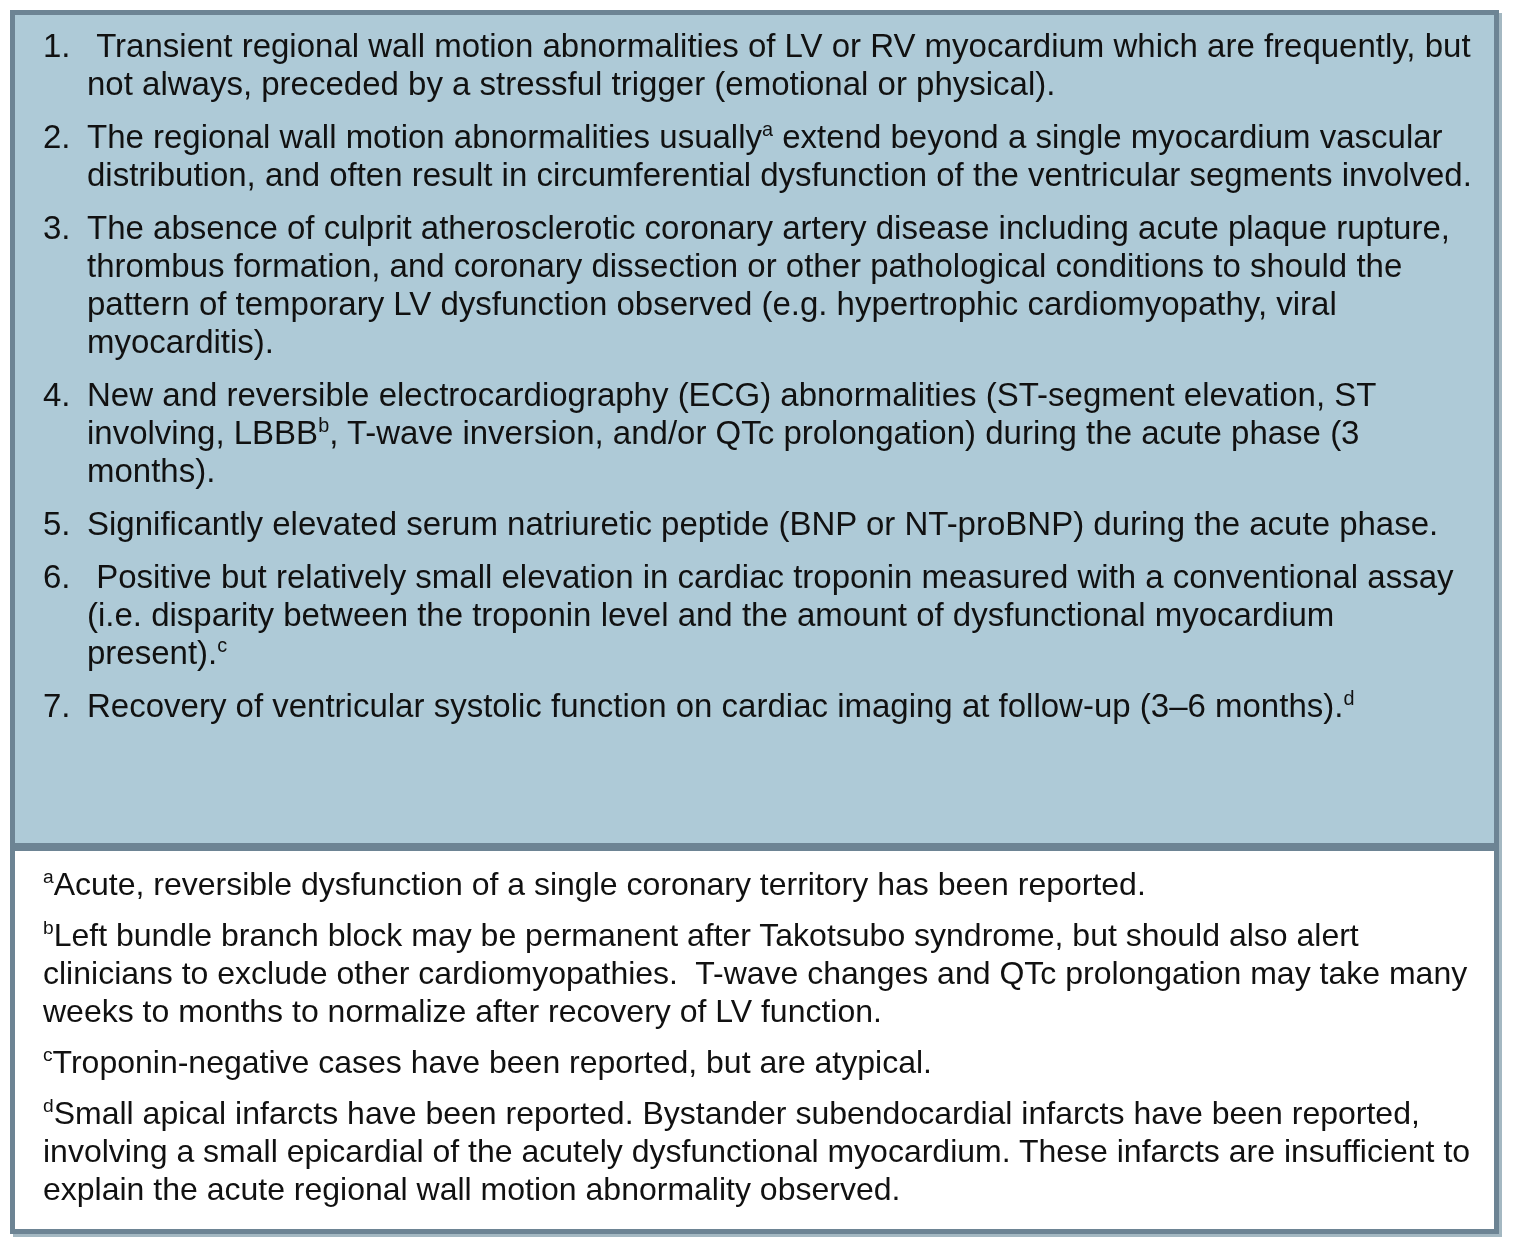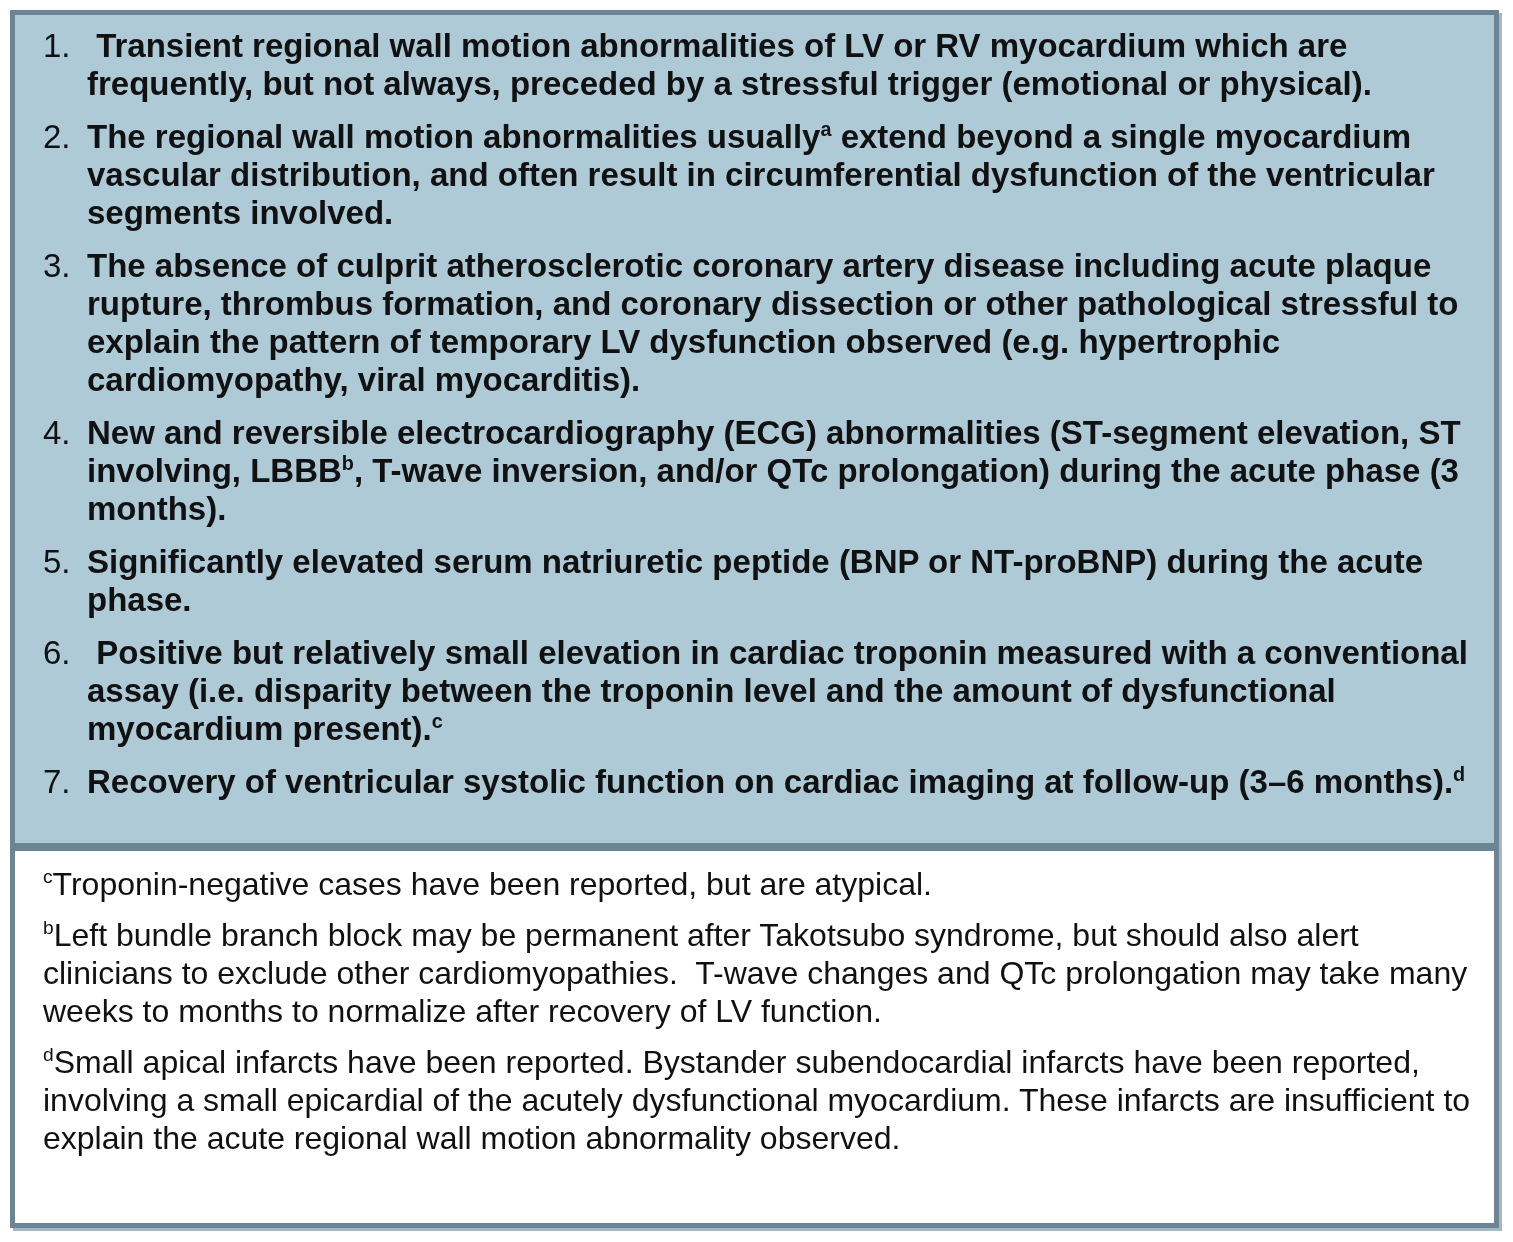--- a/index.html
+++ b/index.html
@@ -39,21 +39,20 @@
   .criterion {
     display: flex;
     margin: 0 0 15px 0;
   }
   .criterion .num {
     flex: 0 0 44px;
   }
   .criterion .txt {
     flex: 1 1 auto;
     max-width: 1392px;
-    font-weight: bold;
   }
   .footnote-box {
     background: var(--footnote-bg);
     border: 5px solid var(--border);
     box-shadow: 3px 3px 0 var(--shadow);
     margin-top: -2px;
     min-height: 382px;
     padding: 14px 18px 8px 28px;
   }
   .footnote {
@@ -81,21 +80,21 @@
           <span class="txt"><span>&nbsp;Transient regional wall motion abnormalities of LV or RV myocardium which are frequently, but not always, preceded by a stressful trigger (emotional or physical).</span></span>
         </li>
 
         <li class="criterion">
           <span class="num">2.</span>
           <span class="txt"><span>The regional wall motion abnormalities usually</span><sup>a</sup><span> extend beyond a single myocardium vascular distribution, and often result in circumferential dysfunction of the ventricular segments involved.</span></span>
         </li>
 
         <li class="criterion">
           <span class="num">3.</span>
-          <span class="txt"><span>The absence of culprit atherosclerotic coronary artery disease including acute plaque rupture, thrombus formation, and coronary dissection or other pathological stressful to explain the pattern of temporary LV dysfunction observed (e.g. hypertrophic cardiomyopathy, viral myocarditis).</span></span>
+          <span class="txt"><span>The absence of culprit atherosclerotic coronary artery disease including acute plaque rupture, thrombus formation, and coronary dissection or other pathological conditions to should the pattern of temporary LV dysfunction observed (e.g. hypertrophic cardiomyopathy, viral myocarditis).</span></span>
         </li>
 
         <li class="criterion">
           <span class="num">4.</span>
           <span class="txt"><span>New and reversible electrocardiography (ECG) abnormalities (ST-segment elevation, ST involving, LBBB</span><sup>b</sup><span>, T-wave inversion, and/or QTc prolongation) during the acute phase (3 months).</span></span>
         </li>
 
         <li class="criterion">
           <span class="num">5.</span>
           <span class="txt"><span>Significantly elevated serum natriuretic peptide (BNP or NT-proBNP) during the acute phase.</span></span>
@@ -109,22 +108,23 @@
         <li class="criterion">
           <span class="num">7.</span>
           <span class="txt"><span>Recovery of ventricular systolic function on cardiac imaging at follow-up (3–6 months).</span><sup>d</sup></span>
         </li>
       </ol>
   </section>
 
   <section class="footnote-box">
     <div>
 
+        <p class="footnote"><sup>a</sup><span><span>Acute, reversible dysfunction of a single coronary territory has been reported.</span></span></p>
+
+        <p class="footnote"><sup>b</sup><span><span>Left bundle branch block may be permanent after Takotsubo syndrome, but should also alert clinicians to exclude other cardiomyopathies.&nbsp; T-wave changes and QTc prolongation may take many weeks to months to normalize after recovery of LV function.</span></span></p>
 
         <p class="footnote"><sup>c</sup><span><span>Troponin-negative cases have been reported, but are atypical.</span></span></p>
-
-        <p class="footnote"><sup>b</sup><span><span>Left bundle branch block may be permanent after Takotsubo syndrome, but should also alert clinicians to exclude other cardiomyopathies.&nbsp; T-wave changes and QTc prolongation may take many weeks to months to normalize after recovery of LV function.</span></span></p>
 
         <p class="footnote"><sup>d</sup><span><span>Small apical infarcts have been reported. Bystander subendocardial infarcts have been reported, involving a small epicardial of the acutely dysfunctional myocardium. These infarcts are insufficient to explain the acute regional wall motion abnormality observed.</span></span></p>
       </div>
   </section>
 
 </div>
 
 </body></html>

